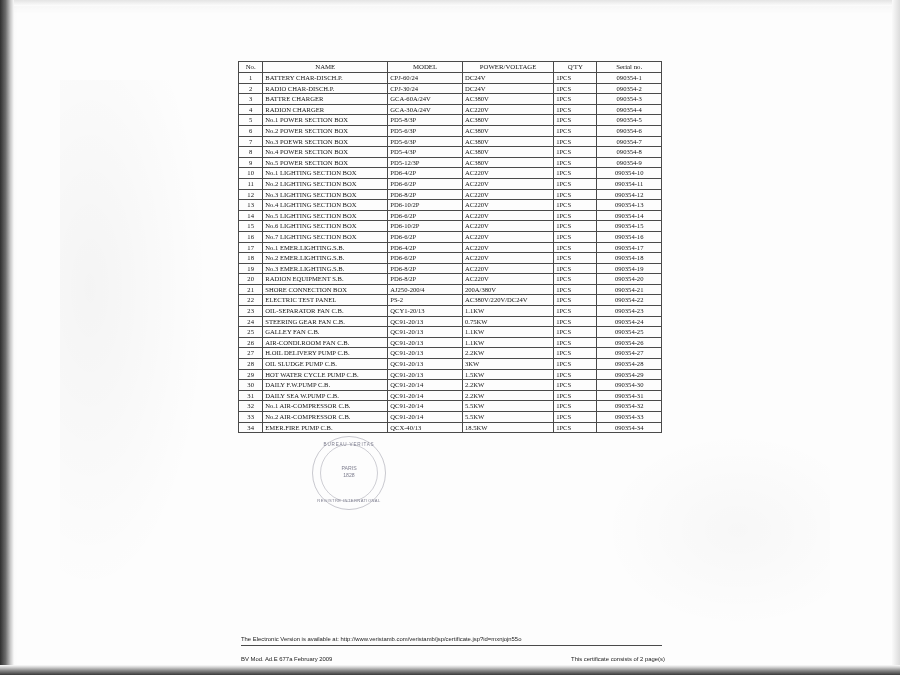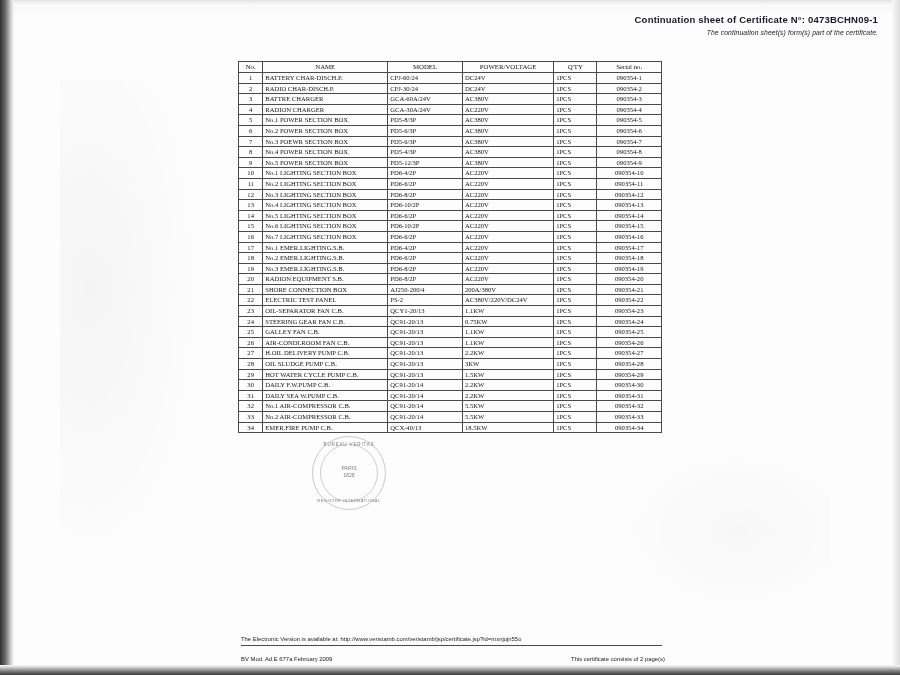--- a/index.html
+++ b/index.html
@@ -171,24 +171,20 @@
 <body>
 
 <div class="page">
   <div class="edge-top"></div>
   <div class="edge-left"></div>
   <div class="edge-right"></div>
   <div class="edge-bottom"></div>
   <div class="smudge1"></div>
   <div class="smudge2"></div>
 
-  <div class="header">
-    <div class="header-title">Continuation sheet of Certificate N°: 0473BCHN09-1</div>
-    <div class="header-sub">The continuation sheet(s) form(s) part of the certificate.</div>
-  </div>
 
   <table class="cert">
     <thead>
       <tr>
         <th>No.</th>
         <th>NAME</th>
         <th>MODEL</th>
         <th>POWER/VOLTAGE</th>
         <th>Q'TY</th>
         <th>Serial no.</th>

